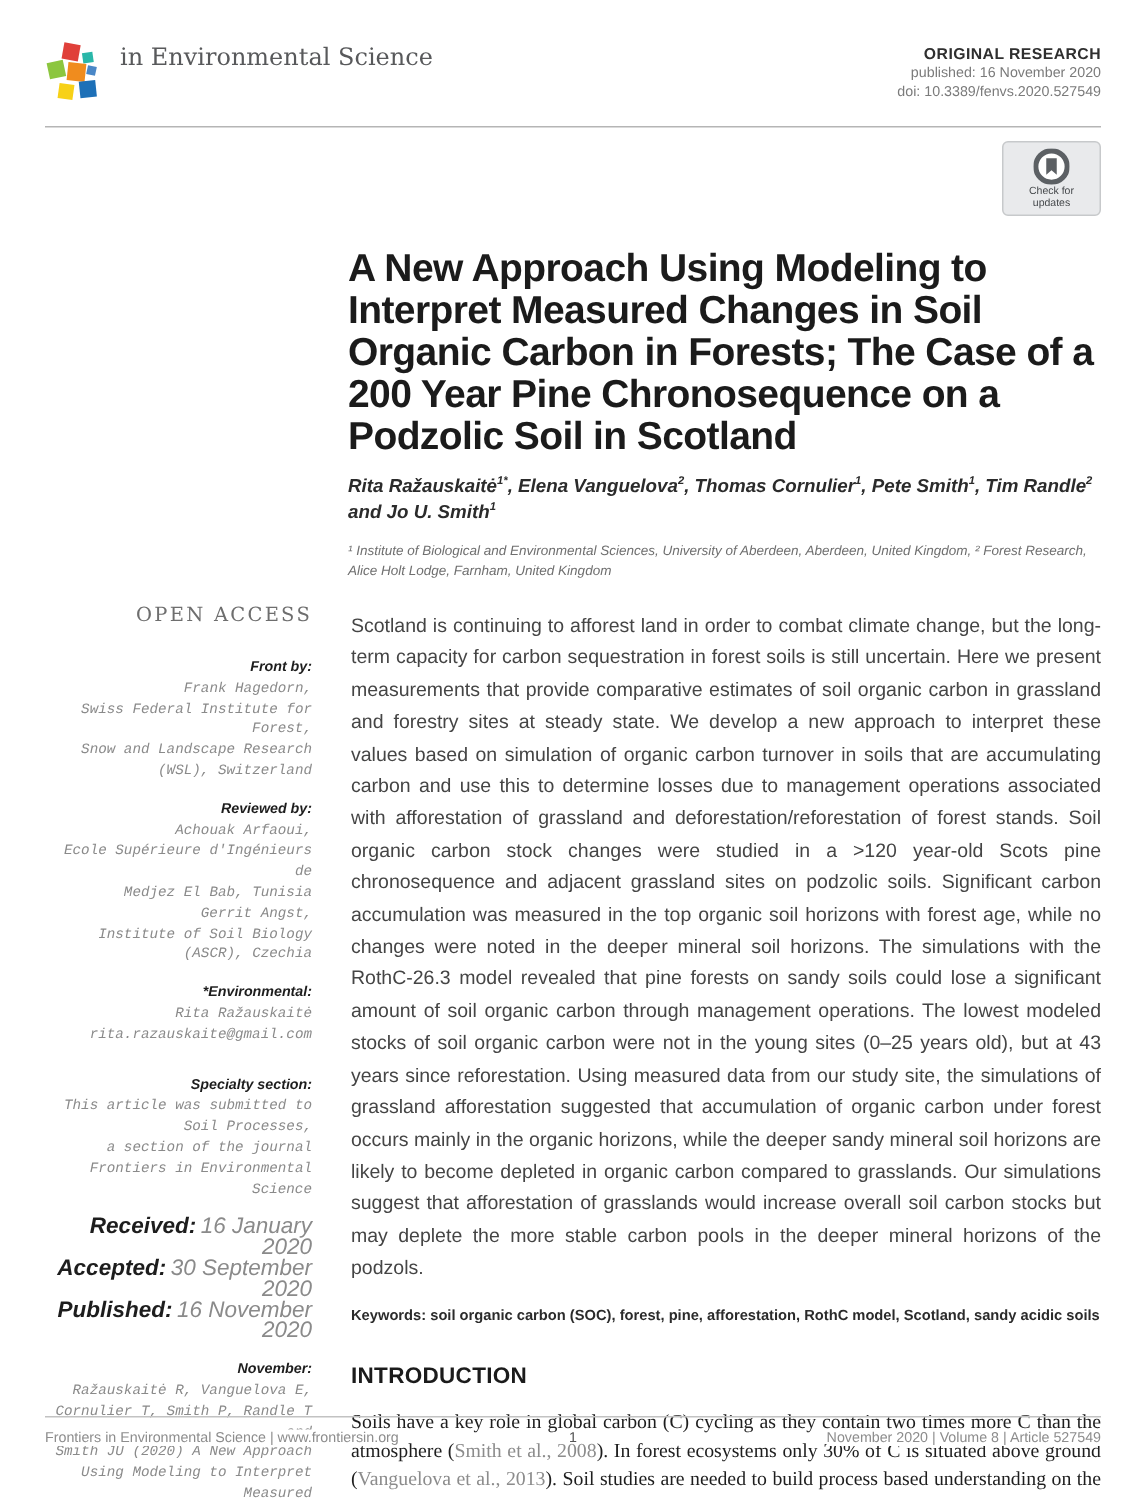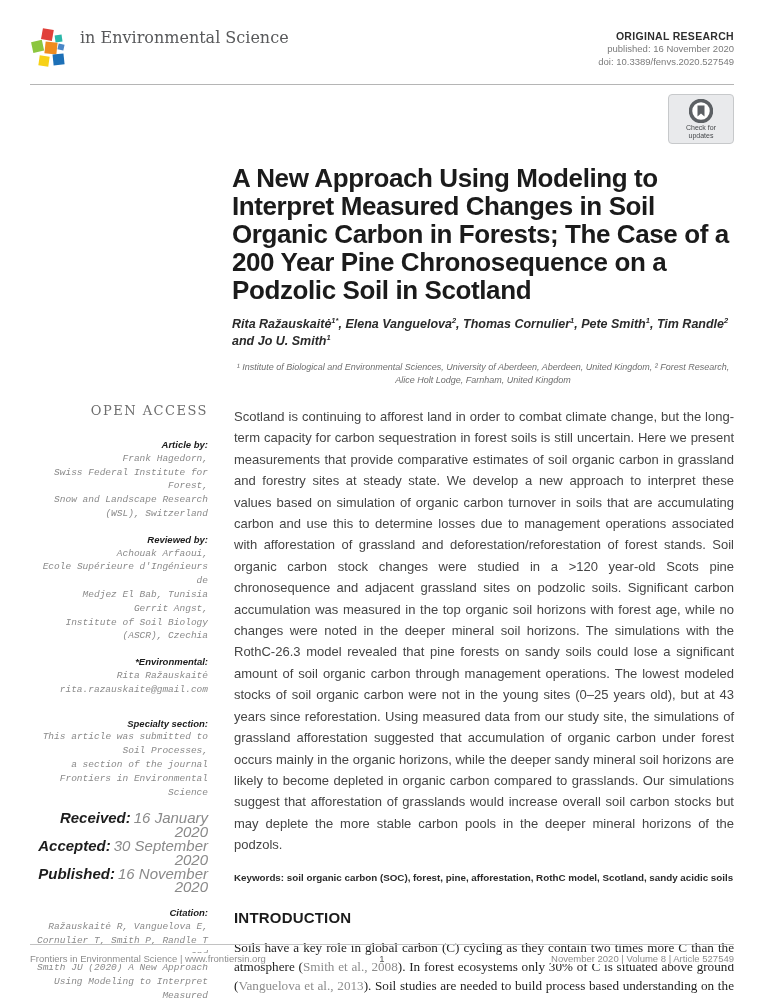--- a/index.html
+++ b/index.html
@@ -23,21 +23,21 @@
   .check-badge {
     width:64px; height:48px; background:#e9eaec; border:1px solid #c7c9cb; border-radius:4px;
     display:flex; flex-direction:column; align-items:center; justify-content:center; gap:1px; cursor:pointer;
   }
   .check-badge .txt { font-size:7px; color:#45484b; line-height:8px; text-align:center; }
   
   .main-offset { margin-left:202px; }
   .title { margin-top:20px; font-size:26px; line-height:28px; font-weight:bold; color:#1b1b1b; letter-spacing:-0.4px; }
   .authors { margin-top:12px; font-size:12.5px; font-weight:bold; font-style:italic; color:#2b2b2b; line-height:17px; }
   .authors .sup { font-size:7.5px; vertical-align:super; line-height:0; }
-  .affiliations { margin-top:11px; font-size:9px; font-style:italic; color:#6f6f6f; line-height:13px;text-align:center; }
+  .affiliations { margin-top:11px; font-size:9px; font-style:italic; color:#6f6f6f; line-height:13px; }
   
   .content { display:flex; margin-top:16px; }
   .sidebar { width:178px; flex:0 0 178px; text-align:right; }
   .open-access { font-family:"DejaVu Serif", serif; font-size:13px; color:#6e6e6e; letter-spacing:1.5px; margin-bottom:20px; }
   .sb-block { margin-bottom:12px; font-size:9.5px; line-height:13.8px; }
   .sb-label { font-weight:bold; font-style:italic; color:#1d1d1d; }
   .sb-body { font-style:italic; color:#8a8a8a; white-space:pre-line;font-family:Liberation Mono, monospace; }
   .sb-dates { margin-bottom:12px; font-size:15px; line-height:13.8px; }
   .sb-date-label { font-weight:bold; font-style:italic; color:#1d1d1d; }
   .sb-date-value { font-style:italic; color:#8a8a8a; margin-left:3px; }
@@ -103,21 +103,21 @@
     <div class="authors"><span>Rita Ražauskaitė</span><span class="sup">1*</span><span>, </span><span>Elena Vanguelova</span><span class="sup">2</span><span>, </span><span>Thomas Cornulier</span><span class="sup">1</span><span>, </span><span>Pete Smith</span><span class="sup">1</span><span>, </span><span>Tim Randle</span><span class="sup">2</span><span> and </span><span>Jo U. Smith</span><span class="sup">1</span></div>
     <div class="affiliations">¹ Institute of Biological and Environmental Sciences, University of Aberdeen, Aberdeen, United Kingdom, ² Forest Research, Alice Holt Lodge, Farnham, United Kingdom</div>
   </div>
 
   <div class="content">
 
     <div class="sidebar">
       <div class="open-access">OPEN ACCESS</div>
 
       <div class="sb-block">
-        <div class="sb-label">Article by:</div>
+        <div class="sb-label">Front by:</div>
         <div class="sb-body">Frank Hagedorn,
 Swiss Federal Institute for Forest,
 Snow and Landscape Research
 (WSL), Switzerland</div>
       </div>
 
       <div class="sb-block">
         <div class="sb-label">Reviewed by:</div>
         <div class="sb-body">Achouak Arfaoui,
 Ecole Supérieure d'Ingénieurs de
@@ -147,21 +147,21 @@
         </div>
         <div>
           <span class="sb-date-label">Accepted:</span><span class="sb-date-value">30 September 2020</span>
         </div>
         <div>
           <span class="sb-date-label">Published:</span><span class="sb-date-value">16 November 2020</span>
         </div>
       </div>
 
       <div class="sb-block">
-        <div class="sb-label">Citation:</div>
+        <div class="sb-label">November:</div>
         <div class="sb-body">Ražauskaitė R, Vanguelova E,
 Cornulier T, Smith P, Randle T and
 Smith JU (2020) A New Approach
 Using Modeling to Interpret Measured
 Changes in Soil Organic Carbon in
 Forests; The Case of a 200 Year Pine
 Chronosequence on a Podzolic Soil in
 Scotland.
 Front. Environ. Sci. 8:527549.
 doi: 10.3389/fenvs.2020.527549</div>

